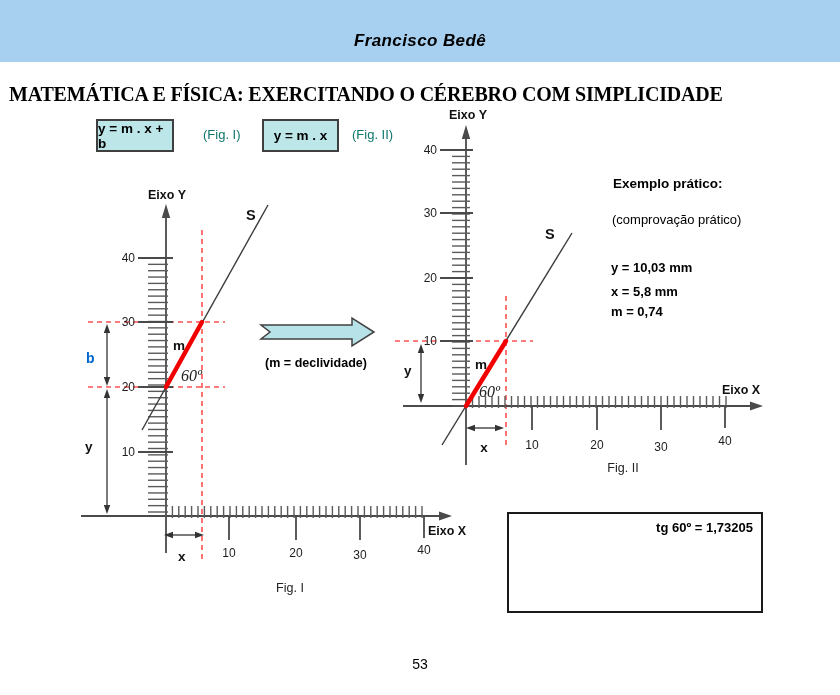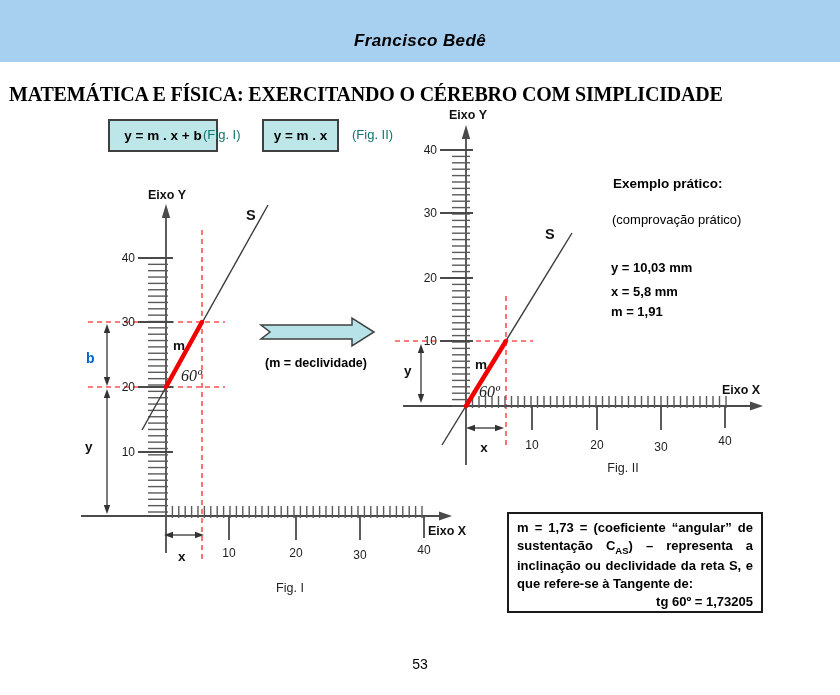--- a/index.html
+++ b/index.html
@@ -6,21 +6,21 @@
   body{width:840px;height:695px;position:relative;background:#fff;overflow:hidden;
        font-family:"Liberation Sans",sans-serif;color:#000}
   .band{position:absolute;left:0;top:0;width:840px;height:62px;background:#A7D0F0}
   .author{position:absolute;left:0;right:0;top:31px;text-align:center;color:#000000;
           font-weight:bold;font-style:italic;font-size:17px;letter-spacing:.4px}
   .title{position:absolute;left:0;right:0;top:74px;margin:9px;text-align:left;
          font-family:"Liberation Serif",serif;font-size:20px;font-weight:bold;letter-spacing:-.2px}
   .fbox{position:absolute;top:119px;height:33px;background:#BDE6E9;border:2px solid #3f3f3f;
         display:flex;align-items:center;justify-content:center;font-weight:bold;font-size:13.5px;
         box-sizing:border-box}
-  #fbox1{left:108px;width:110px}
+  #fbox1{left:96px;width:78px}
   #fbox2{left:262px;width:77px}
   .figref{position:absolute;top:127px;font-size:13px;color:#0f766e}
   #figref1{left:203px}
   #figref2{left:352px}
   .fig{position:absolute}
   svg text{font-family:"Liberation Sans",sans-serif}
   .axis{stroke:#4a4a4a;stroke-width:1.8}
   .major line{stroke:#4a4a4a;stroke-width:1.8}
   .minor line{stroke:#5a5a5a;stroke-width:1.4}
   .axhead{fill:#4a4a4a}
@@ -367,20 +367,19 @@
     <polygon points="109,328 100,324.8 100,331.2"></polygon>
   </g>
 
   <text class="cap" text-anchor="middle" x="228" y="372">Fig. II</text>
 </svg>
 
 <div class="ex-h">Exemplo prático:</div>
 <div class="ex-s">(comprovação prático)</div>
 <div class="ex-v" id="exv0">y = 10,03 mm</div>
 <div class="ex-v" id="exv1">x = 5,8 mm</div>
-<div class="ex-v" id="exv2">m = 1,91</div>
+<div class="ex-v" id="exv2">m = 0,74</div>
 
 <div class="note">
-  <p><span>m = 1,73 = (coeficiente “angular” de sustentação C</span><sub>AS</sub><span>) – representa a inclinação ou declividade da reta S, e que refere-se à Tangente de:</span></p>
   <div class="result">tg 60º = 1,73205</div>
 </div>
 
 <div class="pagenum">53</div>
 
 </body></html>

